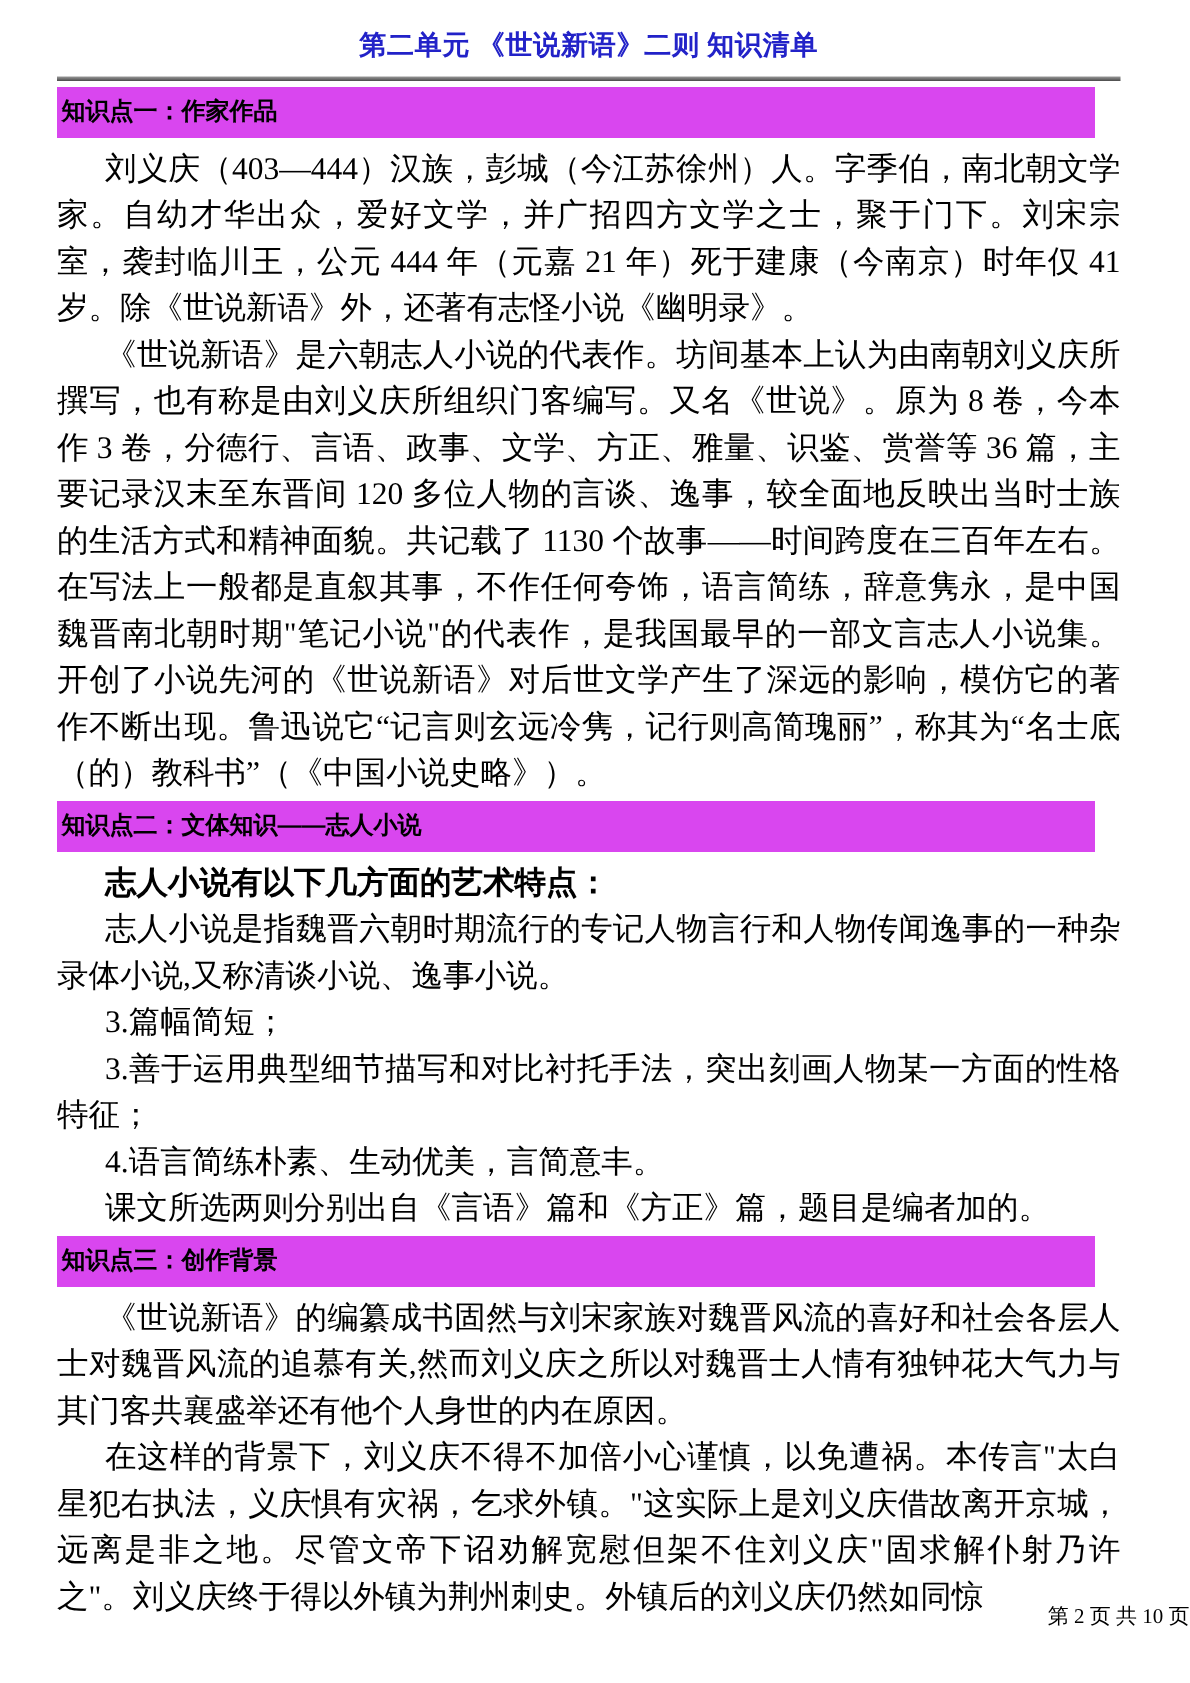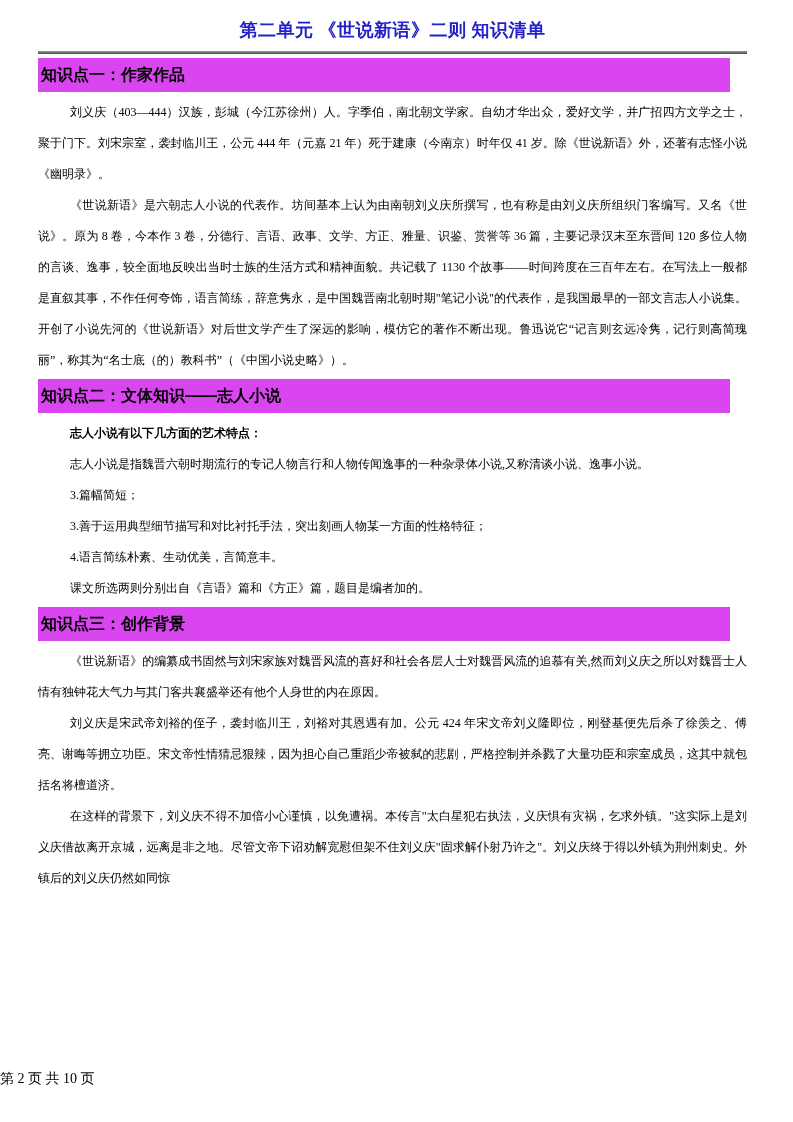--- a/index.html
+++ b/index.html
@@ -42,35 +42,35 @@
     font-size: 16px;
     line-height: 20px;
     padding: 7px 4px 7px 3px;
     margin: 0 17px 5px 0;
   }
   .sec-heading.mid {
     margin-top: 3px;
   }
   p.body {
     margin: 0;
-    font-size: 12px;
+    font-size: 21px;
     line-height: 31px;
     text-align: justify;
     text-indent: 32px;
   }
   p.body.feature-title {
     font-family: "Liberation Sans", "DejaVu Sans", sans-serif;
     font-weight: bold;
   }
   .page-footer {
     position: absolute;
     left: 0;
     right: 0;
     bottom: 34px;
-    text-align: left;
+    text-align: right;
     font-size: 14px;
     line-height: 18px;
     color: #000000;
   }
 </style>
 </head>
 <body>
 
 <div class="page">
 
@@ -96,19 +96,18 @@
   <p class="body">3.善于运用典型细节描写和对比衬托手法，突出刻画人物某一方面的性格特征；</p>
 
   <p class="body">4.语言简练朴素、生动优美，言简意丰。</p>
 
   <p class="body">课文所选两则分别出自《言语》篇和《方正》篇，题目是编者加的。</p>
 
   <div class="sec-heading mid">知识点三：创作背景</div>
 
   <p class="body">《世说新语》的编纂成书固然与刘宋家族对魏晋风流的喜好和社会各层人士对魏晋风流的追慕有关,然而刘义庆之所以对魏晋士人情有独钟花大气力与其门客共襄盛举还有他个人身世的内在原因。</p>
 
-  <p class="body">刘义庆是宋武帝刘裕的侄子，袭封临川王，刘裕对其恩遇有加。公元 424 年宋文帝刘义隆即位，刚登基便先后杀了徐羡之、傅亮、谢晦等拥立功臣。宋文帝性情猜忌狠辣，因为担心自己重蹈少帝被弑的悲剧，严格控制并杀戮了大量功臣和宗室成员，这其中就包括名将檀道济。</p>
 
   <p class="body">在这样的背景下，刘义庆不得不加倍小心谨慎，以免遭祸。本传言"太白星犯右执法，义庆惧有灾祸，乞求外镇。"这实际上是刘义庆借故离开京城，远离是非之地。尽管文帝下诏劝解宽慰但架不住刘义庆"固求解仆射乃许之"。刘义庆终于得以外镇为荆州刺史。外镇后的刘义庆仍然如同惊</p>
 
 </div>
 
 <div class="page-footer">第 2 页 共 10 页</div>
 
 </body></html>

